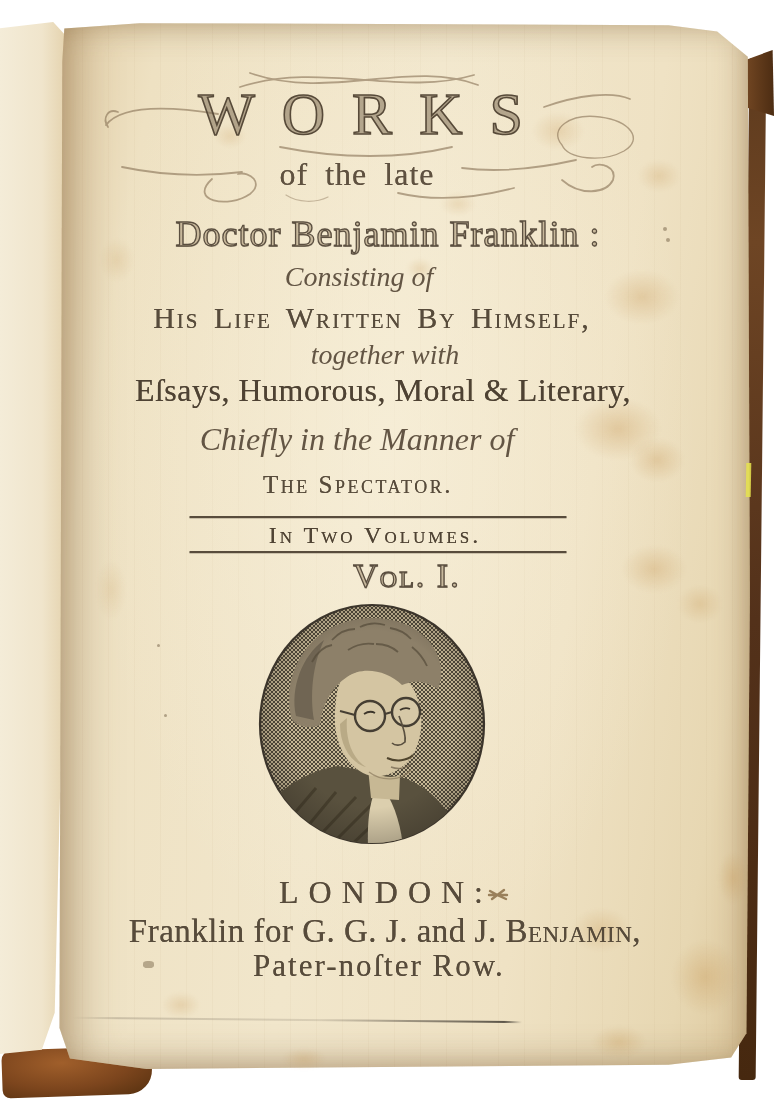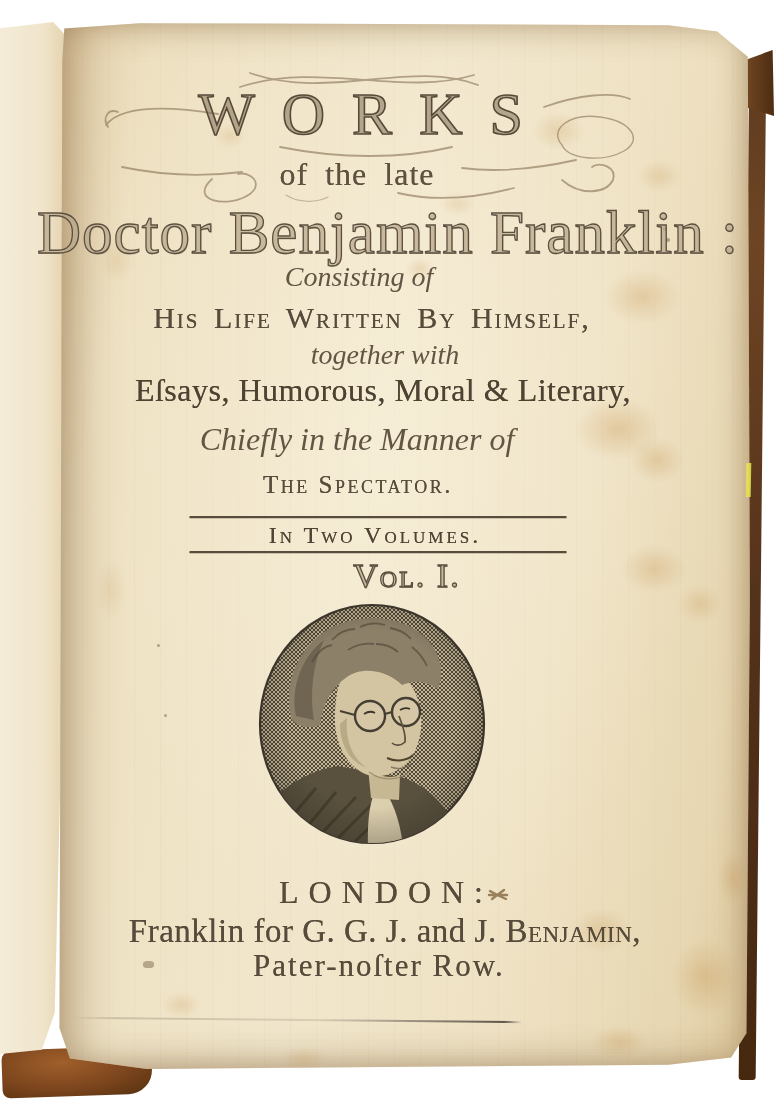--- a/index.html
+++ b/index.html
@@ -44,21 +44,21 @@
       color:#574b3b;white-space:nowrap;}
   .openface{color:rgba(206,189,156,0.60);-webkit-text-stroke:1.3px #5b4f40;
       text-shadow:0.6px 0.8px 0.6px rgba(91,79,64,0.35);}
   .engr{text-shadow:0 0 0.6px rgba(87,75,59,0.85);}
   .sc{font-variant:small-caps;}
   .ital{font-style:italic;color:#635544;}
 
   .l-works   {top:83px; font-size:60px;letter-spacing:27px;transform:translateX(-13px);
               color:rgba(128,111,87,0.55);-webkit-text-stroke:1.6px #574a39;}
   .l-oflate  {top:158px;font-size:32px;letter-spacing:1px;word-spacing:8px;transform:translateX(-30px);color:#5f5140;}
-  .l-doctor  {top:201px;font-size:61px;letter-spacing:1px;transform:translateX(1px);}
+  .l-doctor  {top:216px;font-size:36px;letter-spacing:1px;transform:translateX(1px);}
   .l-consist {top:262px;font-size:28px;transform:translateX(-28px);}
   .l-hislife {top:302px;font-size:30px;letter-spacing:2px;word-spacing:5px;transform:translateX(-15px);}
   .l-together{top:340px;font-size:28px;transform:translateX(-2px);}
   .l-essays  {top:374px;font-size:32px;letter-spacing:0.5px;transform:translateX(-4px);color:#4e4233;}
   .l-chiefly {top:423px;font-size:32px;transform:translateX(-30px);}
   .l-spect   {top:472px;font-size:25px;letter-spacing:2.5px;transform:translateX(-29px);}
   .l-vols    {top:523px;font-size:24px;letter-spacing:3px;transform:translateX(-12px);color:#4f4334;}
   .l-vol     {top:558px;font-size:34px;letter-spacing:2px;margin-left:20px;}
   .l-london  {top:876px;font-size:32px;letter-spacing:10px;transform:translateX(-1px);}
   .l-printed {top:914px;font-size:33px;letter-spacing:0.5px;transform:translateX(-2px);}

